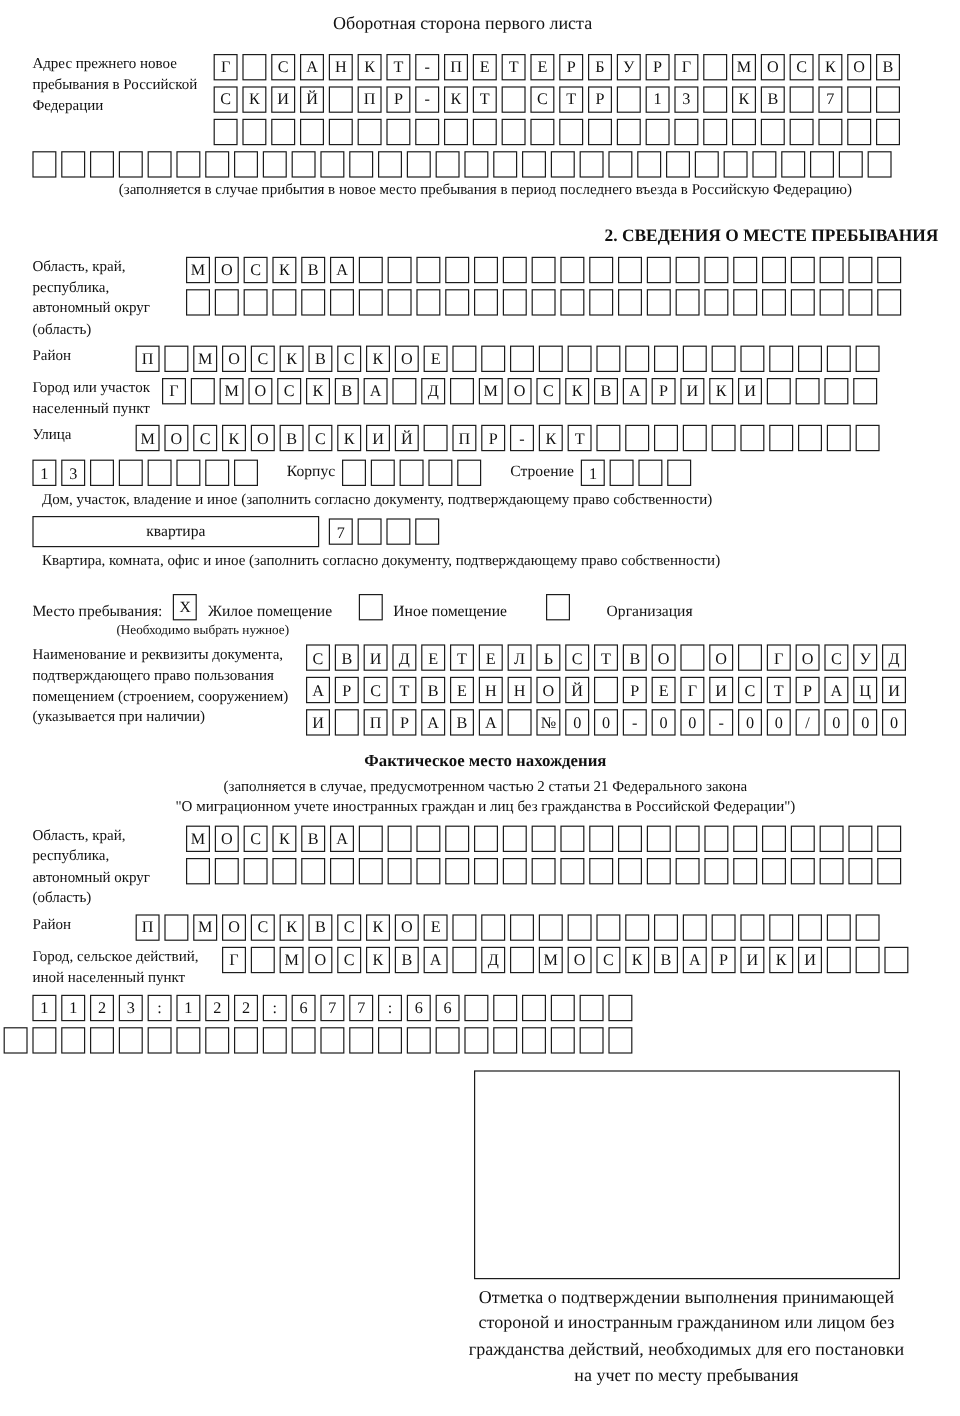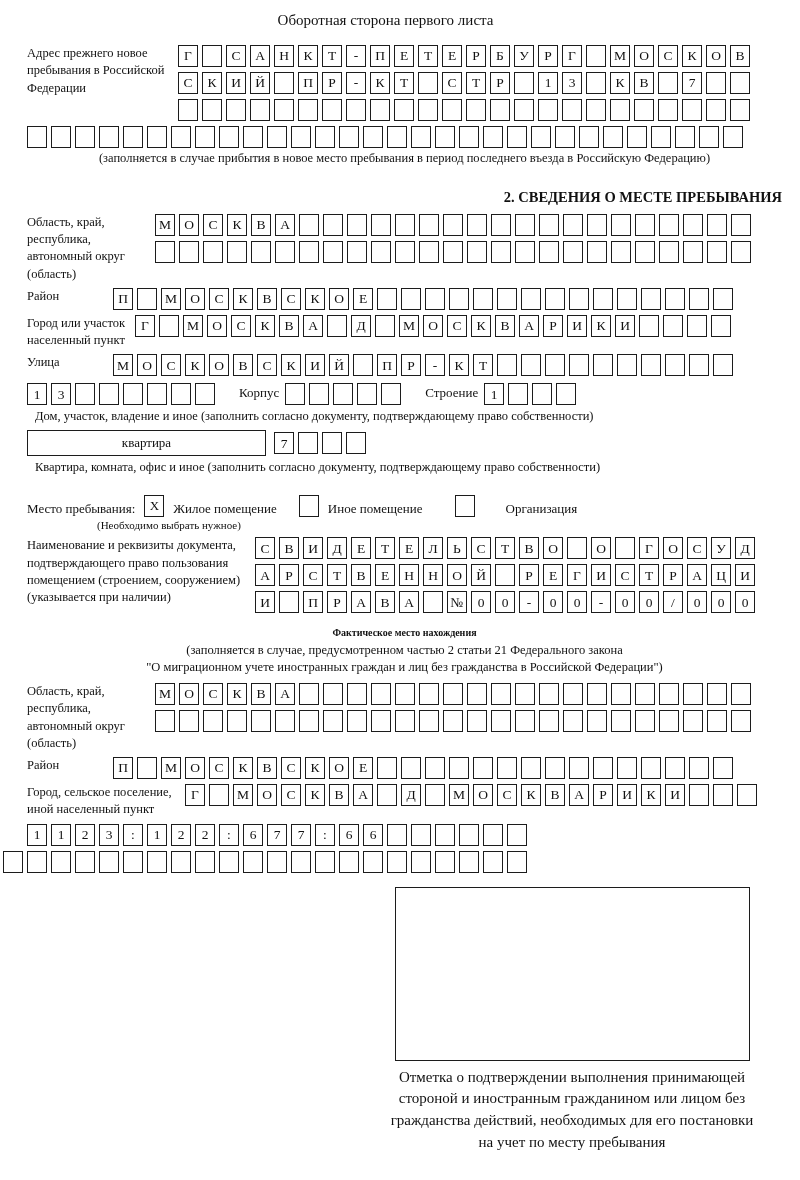--- a/index.html
+++ b/index.html
@@ -16,21 +16,21 @@
   .cell{
     flex:none;width:20px;height:22px;box-sizing:border-box;
     border:1.5px solid #1c1c1c;display:flex;align-items:center;justify-content:center;
     font-size:13.5px;line-height:1;background:#fff;
   }
   .w143{width:143px}.w120{width:120px}.w78{width:78px}.w100{width:100px}
   .w220{width:220px}.w150{width:150px}.w200{width:200px}
   .note{font-size:12.5px;line-height:1.35;}
   .center{text-align:center;}
   .title{font-weight:bold;font-size:14.5px;text-align:right;margin:22px 0 8px;}
-  .title2{font-weight:bold;font-size:10px;text-align:center;margin:14px 0 4px;}
+  .title2{font-weight:bold;font-size:14px;text-align:center;margin:14px 0 4px;}
   .fieldbox{
     flex:none;box-sizing:border-box;border:1.5px solid #1c1c1c;height:26px;
     display:flex;align-items:center;justify-content:center;font-size:13px;margin-right:8px;
   }
   .fb170{width:170px}.fb205{width:239px}
   .inline-lbl{font-size:13px;margin:4px 6px 0 24px;flex:none;}
   .stay{display:flex;align-items:flex-end;font-size:13px;margin:20px 0 2px;}
   .cb{
     flex:none;width:20px;height:22px;box-sizing:border-box;border:1.5px solid #1c1c1c;
     display:flex;align-items:center;justify-content:center;font-size:13px;margin:0 9px;
@@ -540,21 +540,21 @@
       <span class="cell"></span>
       <span class="cell"></span>
       <span class="cell"></span>
       <span class="cell"></span>
       <span class="cell"></span>
       <span class="cell"></span>
     </div>
 </div>
 
 <div class="line">
-  <div class="lbl w150">Город, сельское поселение, иной населенный пункт</div>
+  <div class="lbl w150">Город, сельское действий, иной населенный пункт</div>
   <div class="cellrow">
       <span class="cell">Г</span>
       <span class="cell"></span>
       <span class="cell">М</span>
       <span class="cell">О</span>
       <span class="cell">С</span>
       <span class="cell">К</span>
       <span class="cell">В</span>
       <span class="cell">А</span>
       <span class="cell"></span>

